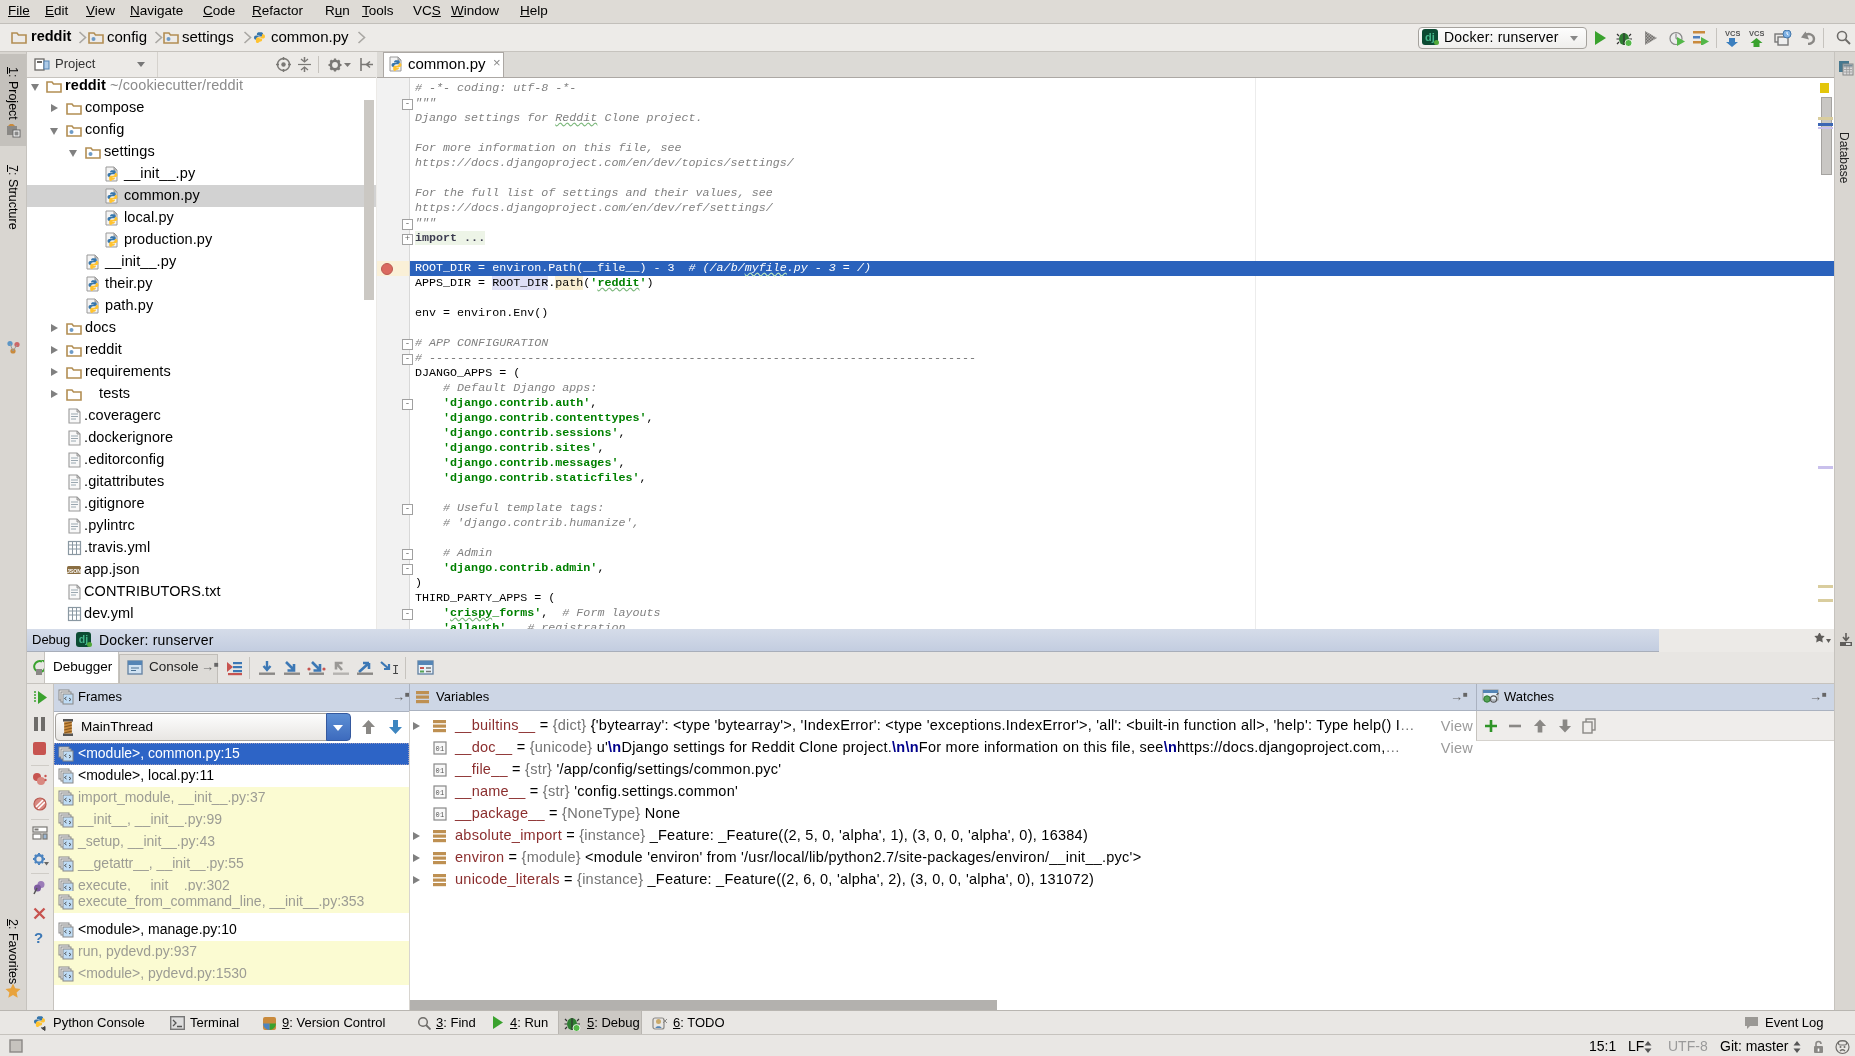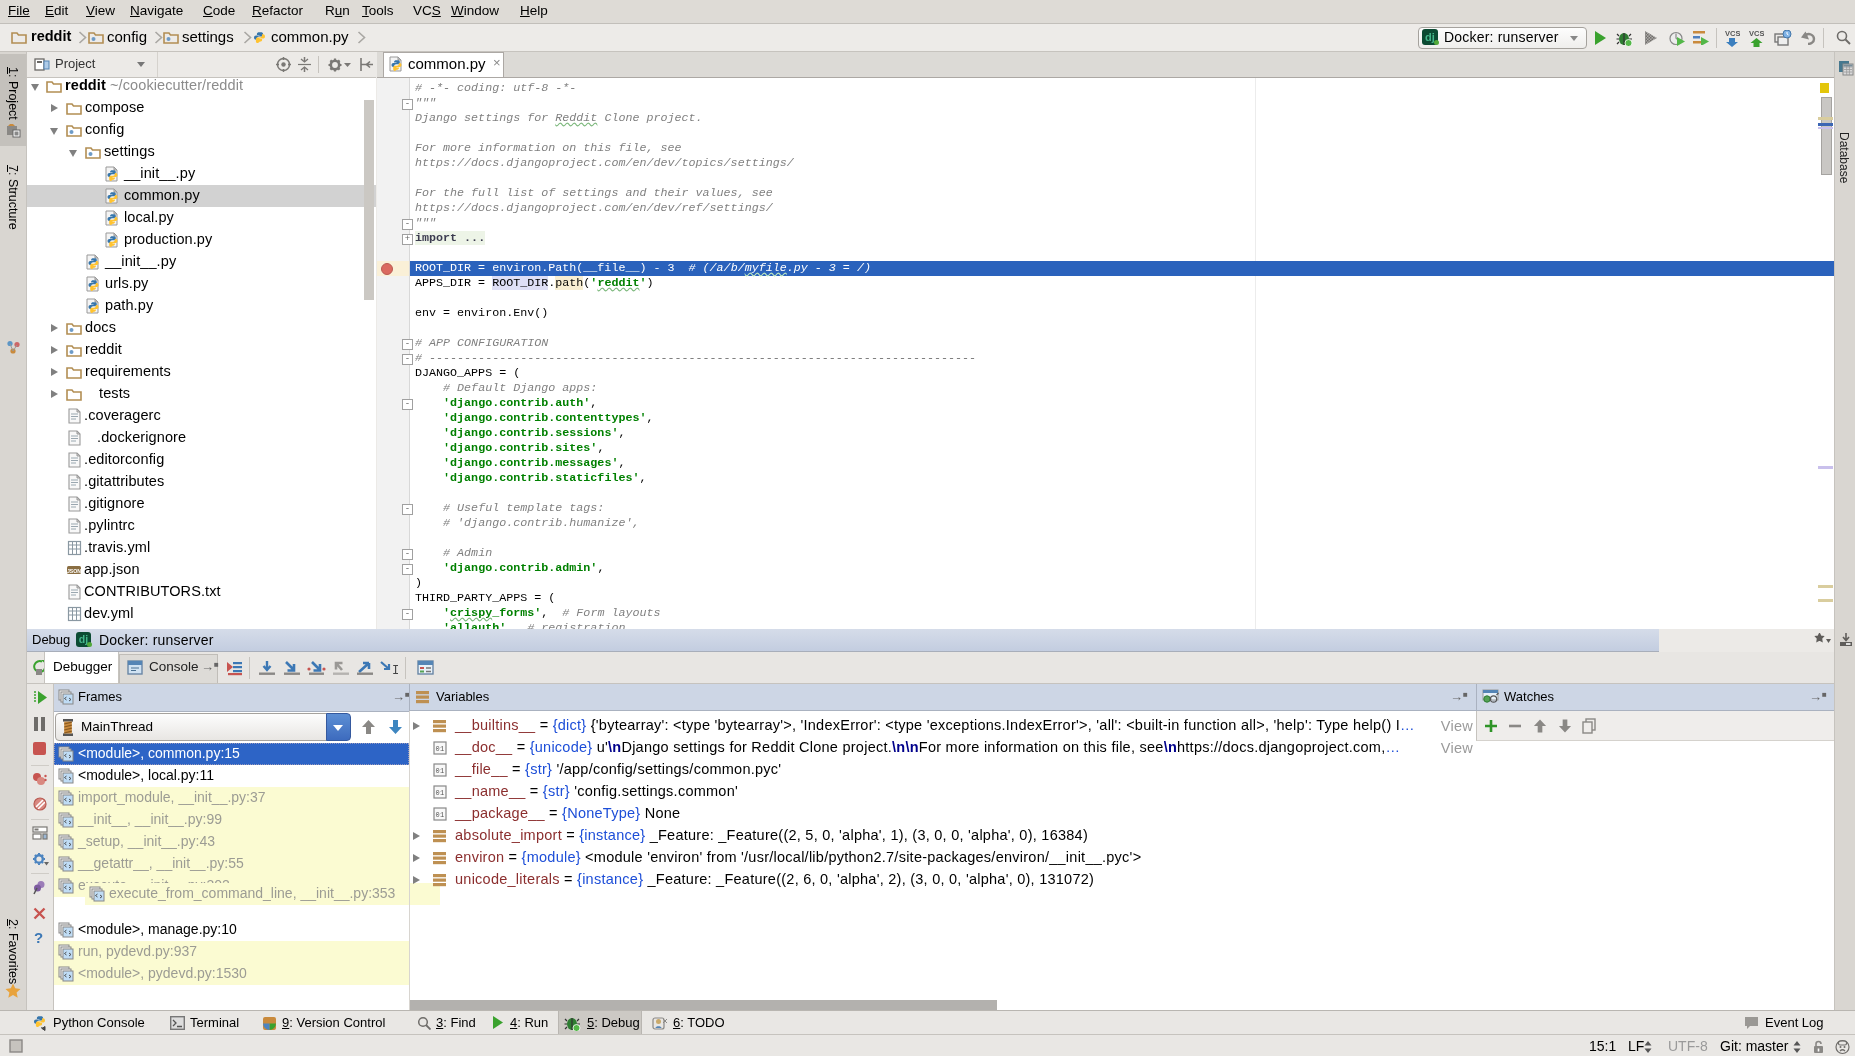--- a/index.html
+++ b/index.html
@@ -309,21 +309,21 @@
   <div class="trow" style="top:173px;">
         <svg class="tic" style="left:59px;top:3px;" width="15" height="16">
           <use href="#i-py"></use>
         </svg>
         <span class="lb" style="left:78px;">__init__.py</span>
       </div>
   <div class="trow" style="top:195px;">
         <svg class="tic" style="left:59px;top:3px;" width="15" height="16">
           <use href="#i-py"></use>
         </svg>
-        <span class="lb" style="left:78px;">urls.py</span>
+        <span class="lb" style="left:78px;">their.py</span>
       </div>
   <div class="trow" style="top:217px;">
         <svg class="tic" style="left:59px;top:3px;" width="15" height="16">
           <use href="#i-py"></use>
         </svg>
         <span class="lb" style="left:78px;">path.py</span>
       </div>
   <div class="trow" style="top:239px;">
         <span class="arr c" style="left:24px;"></span>
         <svg class="tic" style="left:39px;" width="16" height="14">
@@ -355,21 +355,21 @@
   <div class="trow" style="top:327px;">
         <svg class="tic" style="left:40px;top:3px;" width="15" height="16">
           <use href="#i-txt"></use>
         </svg>
         <span class="lb" style="left:57px;">.coveragerc</span>
       </div>
   <div class="trow" style="top:349px;">
         <svg class="tic" style="left:40px;top:3px;" width="15" height="16">
           <use href="#i-txt"></use>
         </svg>
-        <span class="lb" style="left:70px;">.dockerignore</span>
+        <span class="lb" style="left:57px;">.dockerignore</span>
       </div>
   <div class="trow" style="top:371px;">
         <svg class="tic" style="left:40px;top:3px;" width="15" height="16">
           <use href="#i-txt"></use>
         </svg>
         <span class="lb" style="left:57px;">.editorconfig</span>
       </div>
   <div class="trow" style="top:393px;">
         <svg class="tic" style="left:40px;top:3px;" width="15" height="16">
           <use href="#i-txt"></use>
@@ -671,21 +671,21 @@
             <use href="#i-frames"></use>
           </svg>
           <span class="ftx">__getattr__, __init__.py:55</span>
         </div>
     <div class="frow lib" style="top:132px;">
           <svg class="fic" width="16" height="16">
             <use href="#i-frames"></use>
           </svg>
           <span class="ftx">execute, __init__.py:302</span>
         </div>
-    <div class="frow lib" style="top:140px;margin-left:31px;">
+    <div class="frow lib" style="top:148px;">
           <svg class="fic" width="16" height="16">
             <use href="#i-frames"></use>
           </svg>
           <span class="ftx">execute_from_command_line, __init__.py:353</span>
         </div>
     <div class="frow" style="top:176px;">
           <svg class="fic" width="16" height="16">
             <use href="#i-frames"></use>
           </svg>
           <span class="ftx">&lt;module&gt;, manage.py:10</span>
@@ -711,21 +711,21 @@
         <span class="abs" style="left:26px;top:5px;">Variables</span>
     <span class="abs" style="left:1040px;top:5px;color:#666;">→<span style="font-size:8px;vertical-align:4px;">■</span></span>
   </div>
   <div class="abs" id="varlist" style="left:382px;top:27px;width:1067px;height:299px;font-size:14.5px;border-left:1px solid #D8D5D0;box-sizing:border-box;">
     <style>
       .vrow{position:absolute;left:0;width:1067px;height:22px;white-space:nowrap;letter-spacing:0.25px;}
       .vrow .varr{position:absolute;left:3px;top:7px;width:0;height:0;border-left:7px solid #808080;border-top:4.5px solid transparent;border-bottom:4.5px solid transparent;}
       .vrow svg{position:absolute;left:23px;top:4px;}
       .vrow .vtx{position:absolute;left:45px;top:2px;}
       .vname{color:#8B2E2E;}
-      .vtype{color:#1d4ed8;}
+      .vtype{color:#737373;}
       .vesc{color:#00008B;font-weight:bold;}
       .view{position:absolute;right:4px;top:3px;color:#9a9a9a;}
     </style>
     <div class="vrow" style="top:4px;">
           <span class="varr"></span>
           <svg width="14" height="14">
             <use href="#i-varbars"></use>
           </svg>
           <span class="vtx"><span class="vname">__builtins__</span> = <span class="vtype">{dict}</span> {'bytearray': &lt;type 'bytearray'&gt;, 'IndexError': &lt;type 'exceptions.IndexError'&gt;, 'all': &lt;built-in function all&gt;, 'help': Type help() I<span class="vtype">…</span></span>
           <span class="view">View</span>

